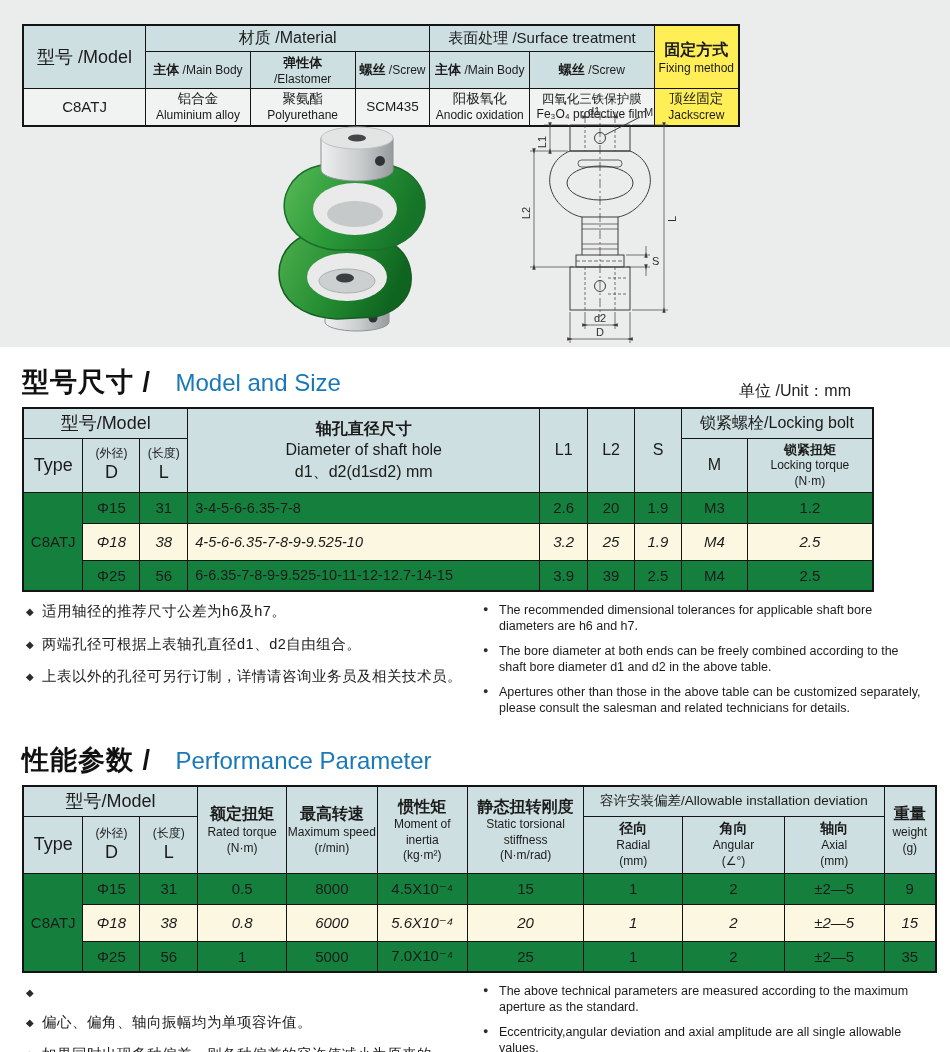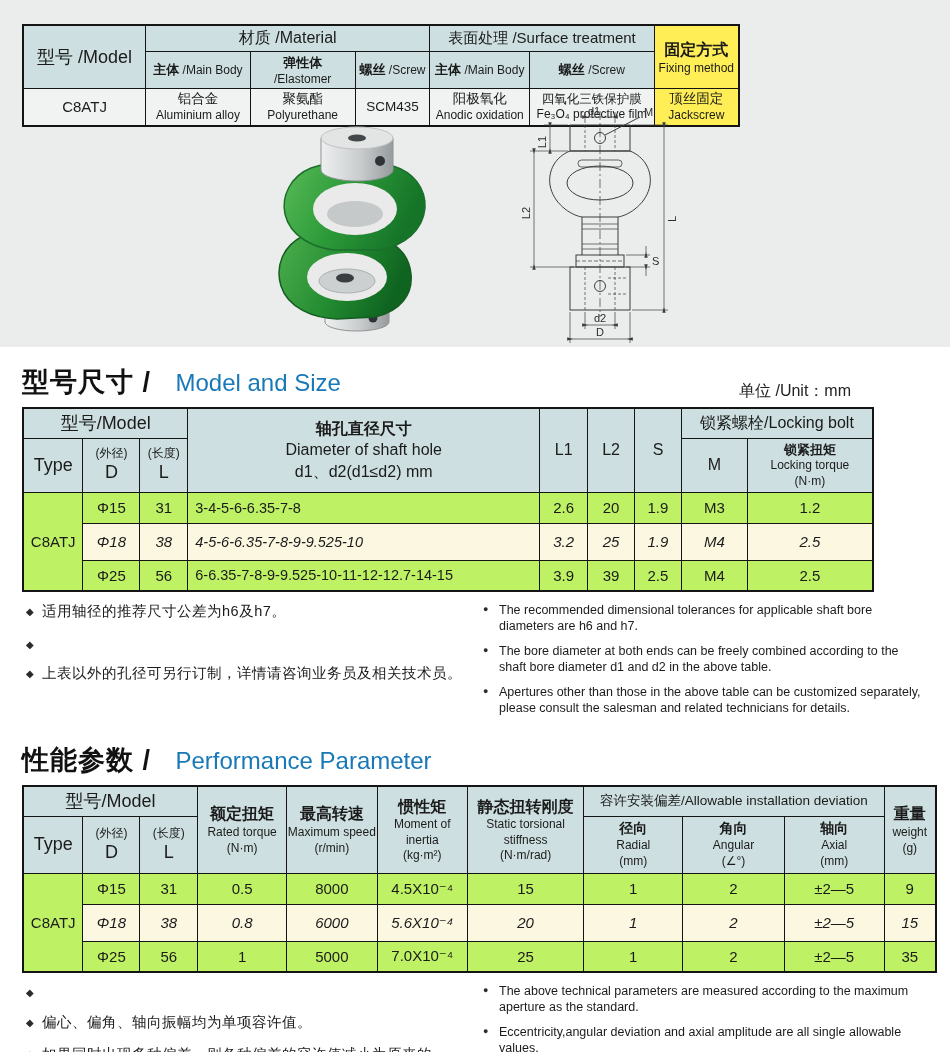--- a/index.html
+++ b/index.html
@@ -26,21 +26,21 @@
   .fix-head .en { font-size:12px; display:block; }
   .media { position:absolute; left:0; top:100px; width:834px; height:247px; }
   .photo { position:absolute; left:233px; top:18px; }
   .draw  { position:absolute; left:500px; top:5px; }
   
   .sec-head { position:relative; margin:17px 22px 7px 22px; }
   .sec-title { font-size:27px; font-weight:bold; color:#111; letter-spacing:1px; display:inline; }
   .sec-title-en { font-size:24px; font-weight:normal; color:#1878b8; display:inline; margin-left:20px; }
   .unit-label { position:absolute; right:77px; bottom:-2px; font-size:16px; color:#222;text-align:right; }
   
-  .data-table { margin-left:22px; border:2px solid #141414; background:#bef264; }
+  .data-table { margin-left:22px; border:2px solid #141414; background:#15803d; }
   .data-table th,.data-table td { border:1.4px solid #141414; text-align:center; vertical-align:middle; }
   .data-table th { background:#cddfe0; font-weight:normal; }
   .size-table { width:852px; }
   .perf-table { width:915px; }
   th.h-model { font-size:18px; height:30px; }
   th.h-type { font-size:18px; }
   .paren { font-size:12px; display:block; line-height:1.3; }
   .big-letter { font-size:18px; display:block; line-height:1.2; }
   th.h-span { font-size:16px; }
   .h-stack .zh { font-size:16px; font-weight:bold; display:block; line-height:1.35; }
@@ -311,20 +311,21 @@
   </table>
 
 <div class="notes">
   <ul class="notes-zh">
     <li>
         <span class="blt">◆</span>
         <span>适用轴径的推荐尺寸公差为h6及h7。</span>
       </li>
     <li>
         <span class="blt">◆</span>
+        <span>两端孔径可根据上表轴孔直径d1、d2自由组合。</span>
       </li>
     <li>
         <span class="blt">◆</span>
         <span>上表以外的孔径可另行订制，详情请咨询业务员及相关技术员。</span>
       </li>
   </ul>
   <ul class="notes-en">
     <li>
         <span class="blt">●</span>
         <span>The recommended dimensional tolerances for applicable shaft bore diameters are h6 and h7.</span>

